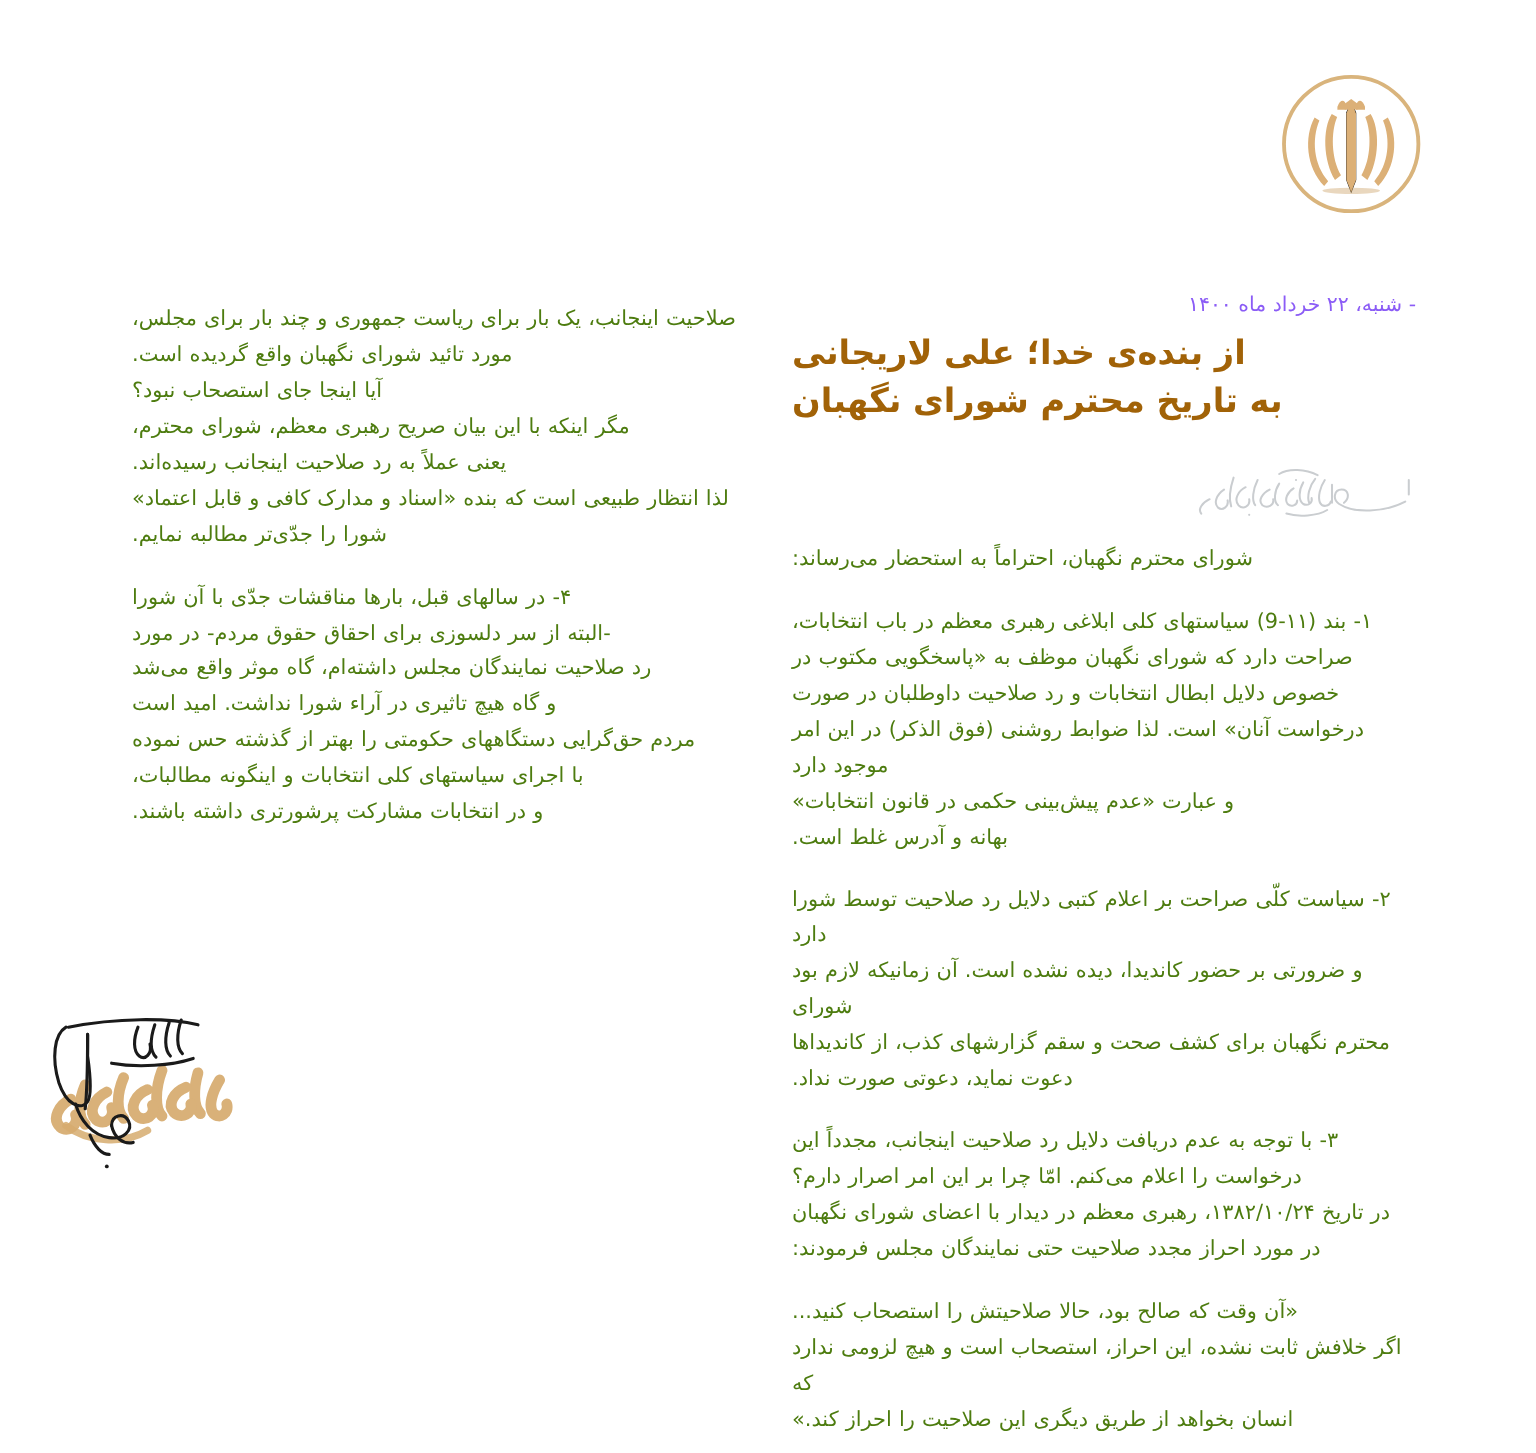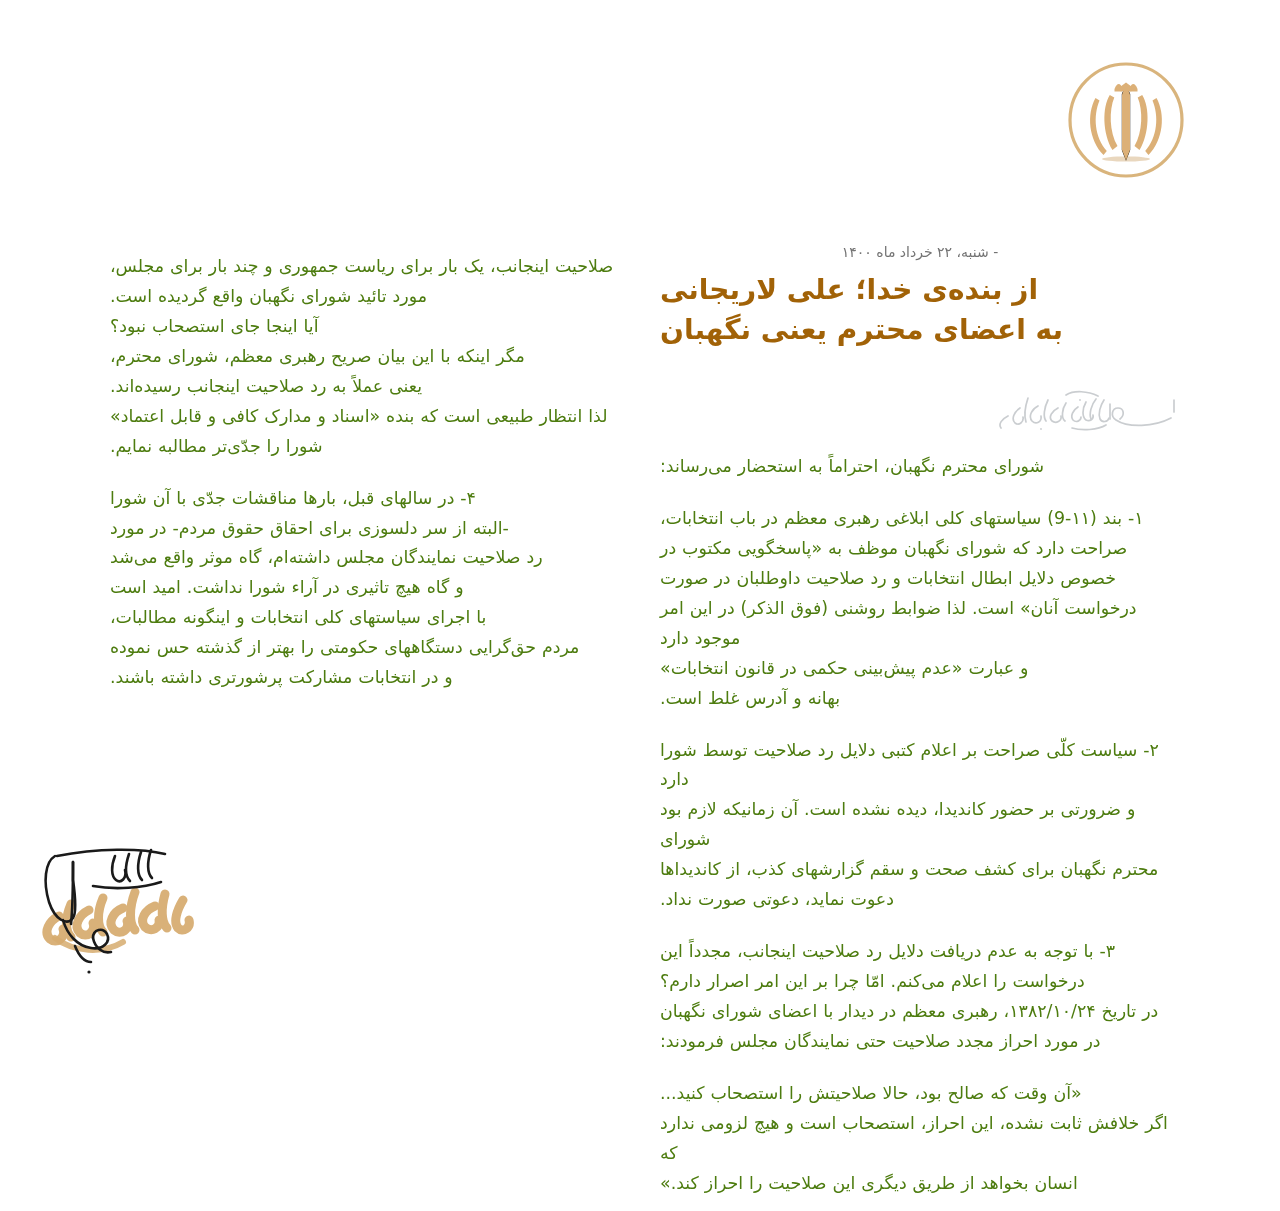--- a/index.html
+++ b/index.html
@@ -31,25 +31,25 @@
   
   .header-block {
     position: absolute;
     top: 244px;
     right: 100px;
     width: 520px;
     text-align: left;
     direction: rtl;
   }
   .dateline {
-    font-size: 14px;
-    color: #737373;
+    font-size: 17px;
+    color: #8b5cf6;
     letter-spacing: 0.2px;
     margin: 0 0 10px 0;
-    text-align: center;
+    text-align: right;
     direction: rtl;
     unicode-bidi: isolate;
     white-space: nowrap;
   }
   .headline {
     font-size: 28px;
     font-weight: bold;
     color: #a16207;
     line-height: 1.42;
     text-align: left;
@@ -134,21 +134,21 @@
     <path d="M92.5 40 C101.5 56, 99.5 82, 84.5 97 L81.2 93 C93.5 79, 95 58, 88.5 42.5 Z" fill="#dcb077"></path>
 
     <ellipse cx="62" cy="101" rx="24" ry="2.6" fill="#cfa76f" opacity="0.45"></ellipse>
   </svg>
 </div>
 
 <div class="header-block">
   <div class="dateline">- شنبه، ۲۲ خرداد ماه ۱۴۰۰</div>
   <h1 class="headline">
     <span class="line">از بنده‌ی خدا؛ علی لاریجانی</span>
-    <span class="line">به اعضای محترم یعنی نگهبان</span>
+    <span class="line">به تاریخ محترم شورای نگهبان</span>
   </h1>
 </div>
 
 <div class="bismillah">
   <svg viewBox="0 0 210 62" xmlns="http://www.w3.org/2000/svg" aria-hidden="true">
     <g fill="none" stroke="#9aa0a6" stroke-width="1.7" stroke-linecap="round" stroke-linejoin="round">
       <path d="M196 22 L196 34"></path>
       <path d="M193 40 C176 49, 150 50, 138 42 C132 38, 134 30, 140 30 C146 30, 147 37, 142 41"></path>
       <path d="M132 26 L132 41"></path>
       <path d="M126 22 C122 28, 120 36, 122 41 C124 45, 130 44, 131 40"></path>
@@ -217,22 +217,22 @@
     <span class="ln">یعنی عملاً به رد صلاحیت اینجانب رسیده‌اند.</span>
     <span class="ln">لذا انتظار طبیعی است که بنده «اسناد و مدارک کافی و قابل اعتماد»</span>
     <span class="ln">شورا را جدّی‌تر مطالبه نمایم.</span>
   </p>
 
   <p class="para">
     <span class="ln">۴- در سالهای قبل، بارها مناقشات جدّی با آن شورا</span>
     <span class="ln">-البته از سر دلسوزی برای احقاق حقوق مردم- در مورد</span>
     <span class="ln">رد صلاحیت نمایندگان مجلس داشته‌ام، گاه موثر واقع می‌شد</span>
     <span class="ln">و گاه هیچ تاثیری در آراء شورا نداشت. امید است</span>
+    <span class="ln">مردم حق‌گرایی دستگاههای حکومتی را بهتر از گذشته حس نموده</span>
     <span class="ln">با اجرای سیاستهای کلی انتخابات و اینگونه مطالبات،</span>
-    <span class="ln">مردم حق‌گرایی دستگاههای حکومتی را بهتر از گذشته حس نموده</span>
     <span class="ln">و در انتخابات مشارکت پرشورتری داشته باشند.</span>
   </p>
 
 </div>
 
 <div class="signature">
   <svg viewBox="0 0 235 155" xmlns="http://www.w3.org/2000/svg" aria-hidden="true">
 
     <g fill="none" stroke="#d6ab6e" stroke-width="9" stroke-linecap="round" stroke-linejoin="round" opacity="0.92">
       <path d="M168 72 C162 82, 158 94, 163 100 C168 105, 176 100, 174 92"></path>

